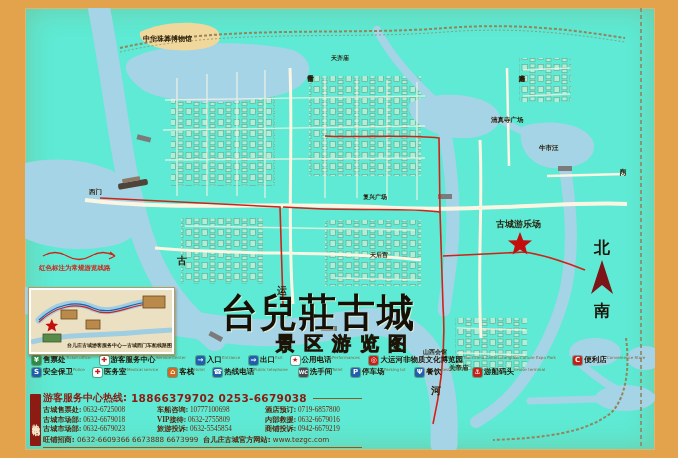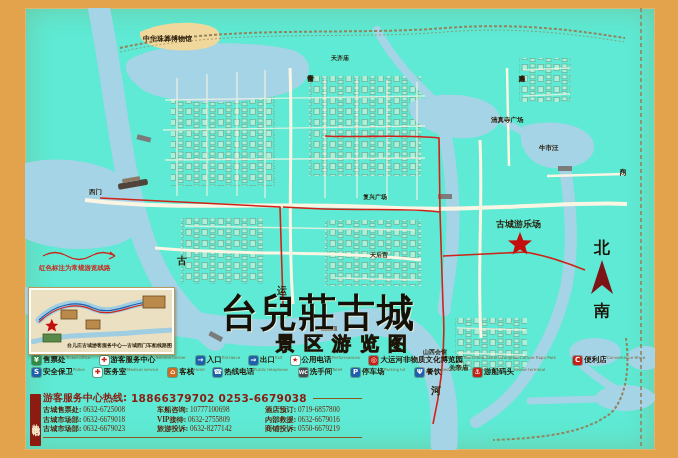--- a/index.html
+++ b/index.html
@@ -350,19 +350,25 @@
         <span class="hh-num">18866379702 0253-6679038</span>
       </div>
       <div id="hotGrid">
         <span class="ph"><b>古城售票处:</b> <span>0632-6725008</span></span>
         <span class="ph"><b>车船咨询:</b> <span>10777100698</span></span>
         <span class="ph"><b>酒店预订:</b> <span>0719-6857800</span></span>
         <span class="ph"><b>古城市场部:</b> <span>0632-6679018</span></span>
         <span class="ph"><b>VIP接待:</b> <span>0632-2755809</span></span>
         <span class="ph"><b>内部救援:</b> <span>0632-6679016</span></span>
         <span class="ph"><b>古城市场部:</b> <span>0632-6679023</span></span>
-        <span class="ph"><b>旅游投诉:</b> <span>0632-8277142</span></span>
-        <span class="ph"><b>商铺投诉:</b> <span>0550-6679219</span></span>
+        <span class="ph"><b>旅游投诉:</b> <span>0632-5545854</span></span>
+        <span class="ph"><b>商铺投诉:</b> <span>0942-6679219</span></span>
+      </div>
+      <div id="hotLast">
+        <b>旺铺招商:</b>
+        <span>0632-6609366 6673888 6673999</span>&nbsp;
+        <b>台儿庄古城官方网站:</b>
+        <span>www.tezgc.com</span>
       </div>
     </div>
   </div>
 
 </div>
 
 </body></html>

